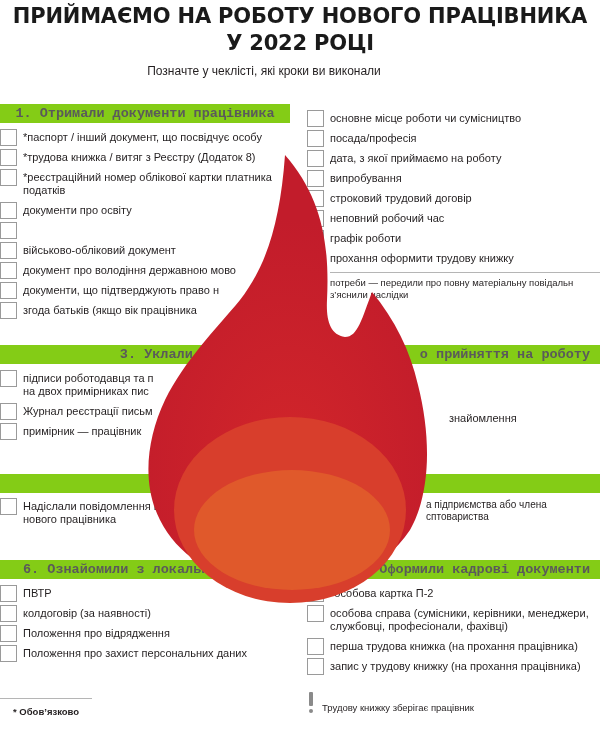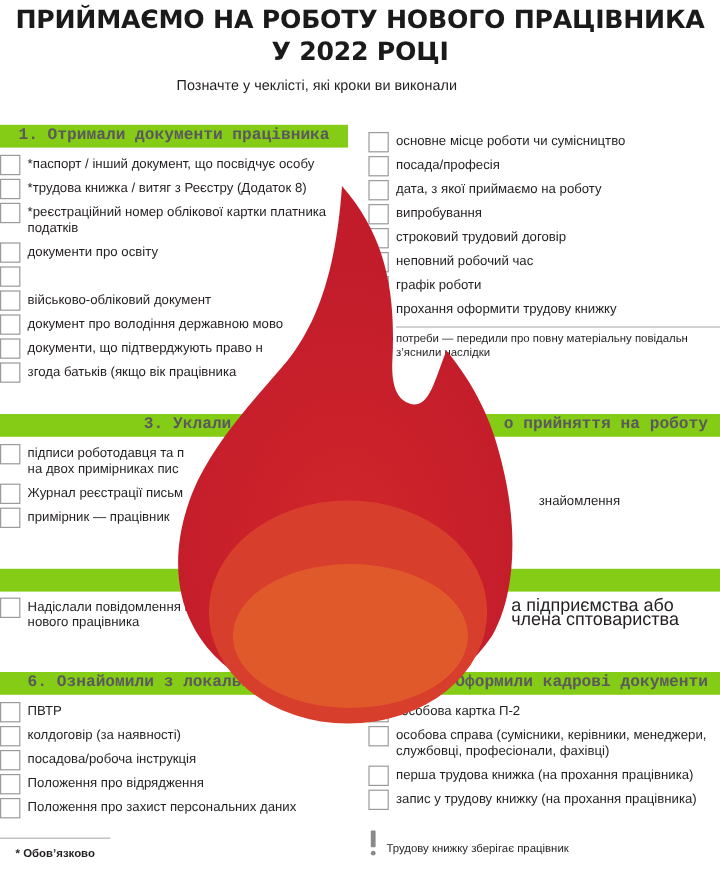--- a/index.html
+++ b/index.html
@@ -155,38 +155,34 @@
     <div class="item" style="min-height:32px;">
         <div class="cb"></div>
         <div class="lbl" style="width:150px;">Надіслали повідомлення в Д нового працівника</div>
       </div>
   </div>
 </div>
 
 <div class="section" style="left:307px; top:474px; width:293px;">
   <div class="sec-head"></div>
   <div class="items" style="padding-left:119px; margin-top:6px;">
-    <div class="lbl small" style="width:150px; font-size:15px;">а підприємства або члена сптовариства</div>
+    <div class="lbl small" style="width:150px; font-size:10px;">а підприємства або члена сптовариства</div>
   </div>
 </div>
 
 <div class="section" style="left:0; top:560px; width:290px;">
   <div class="sec-head" style="text-align:left; padding-left:23px;">6. Ознайомили з локальними акта</div>
   <div class="items">
     <div class="item">
         <div class="cb"></div>
         <div class="lbl">ПВТР</div>
       </div>
     <div class="item">
         <div class="cb"></div>
         <div class="lbl">колдоговір (за наявності)</div>
-      </div>
-    <div class="item">
-        <div class="cb"></div>
-        <div class="lbl">посадова/робоча інструкція</div>
       </div>
     <div class="item">
         <div class="cb"></div>
         <div class="lbl">Положення про відрядження</div>
       </div>
     <div class="item">
         <div class="cb"></div>
         <div class="lbl">Положення про захист персональних даних</div>
       </div>
   </div>

